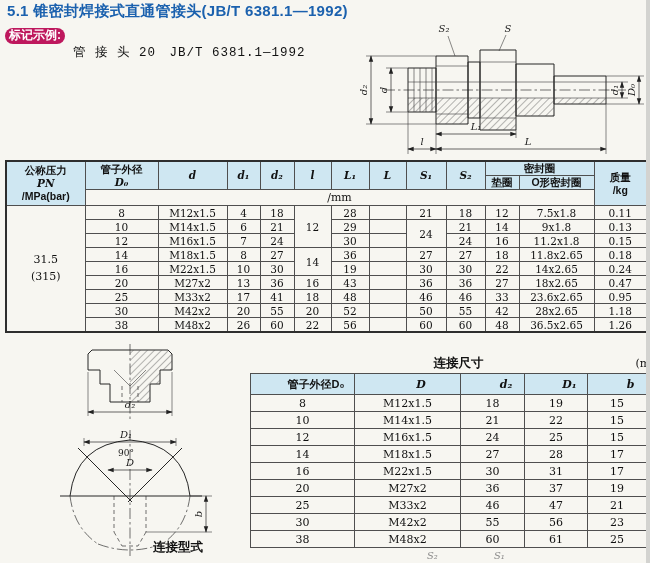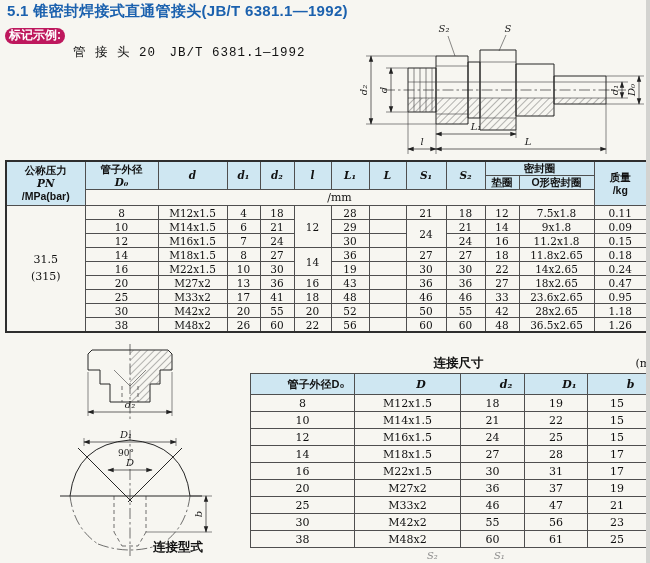--- a/index.html
+++ b/index.html
@@ -158,21 +158,21 @@
           <td>10</td>
           <td>M14x1.5</td>
           <td>6</td>
           <td>21</td>
           <td>29</td>
           <td></td>
           <td rowspan="2">24</td>
           <td>21</td>
           <td>14</td>
           <td>9x1.8</td>
-          <td>0.09</td>
+          <td>0.13</td>
         </tr>
         <tr>
           <td>12</td>
           <td>M16x1.5</td>
           <td>7</td>
           <td>24</td>
           <td>30</td>
           <td></td>
           <td>24</td>
           <td>16</td>

